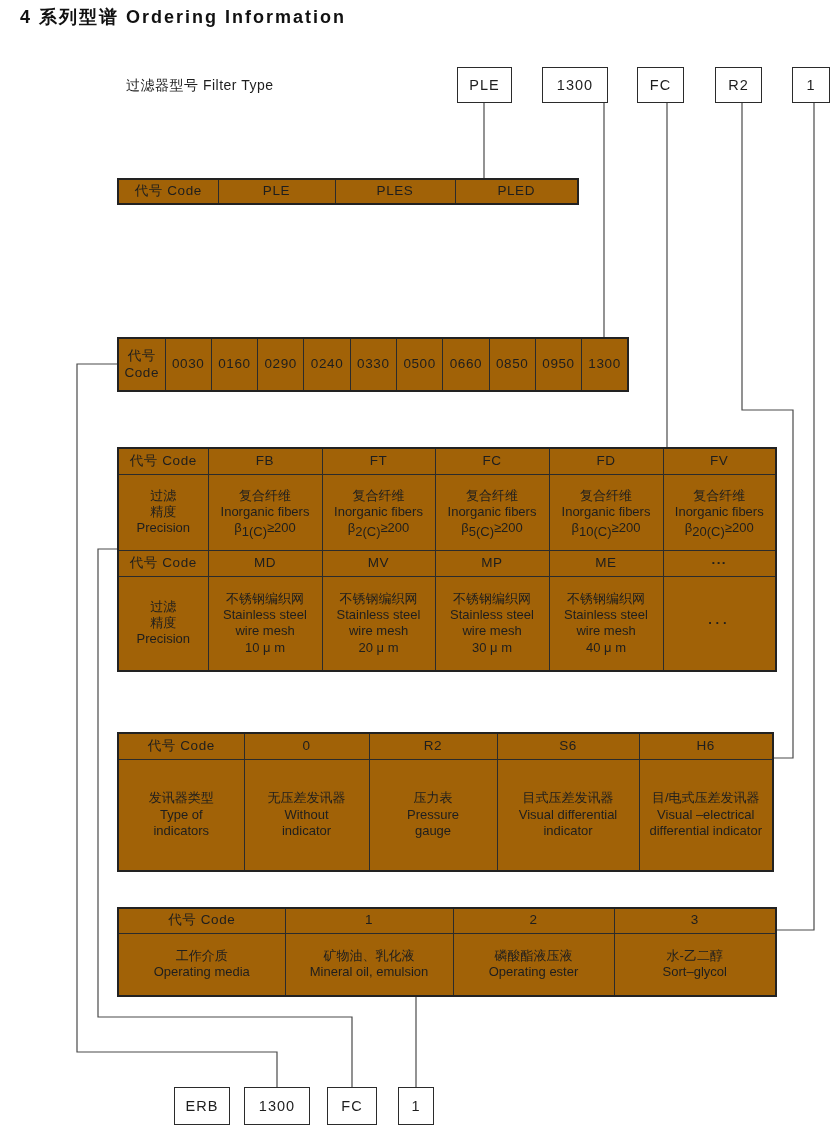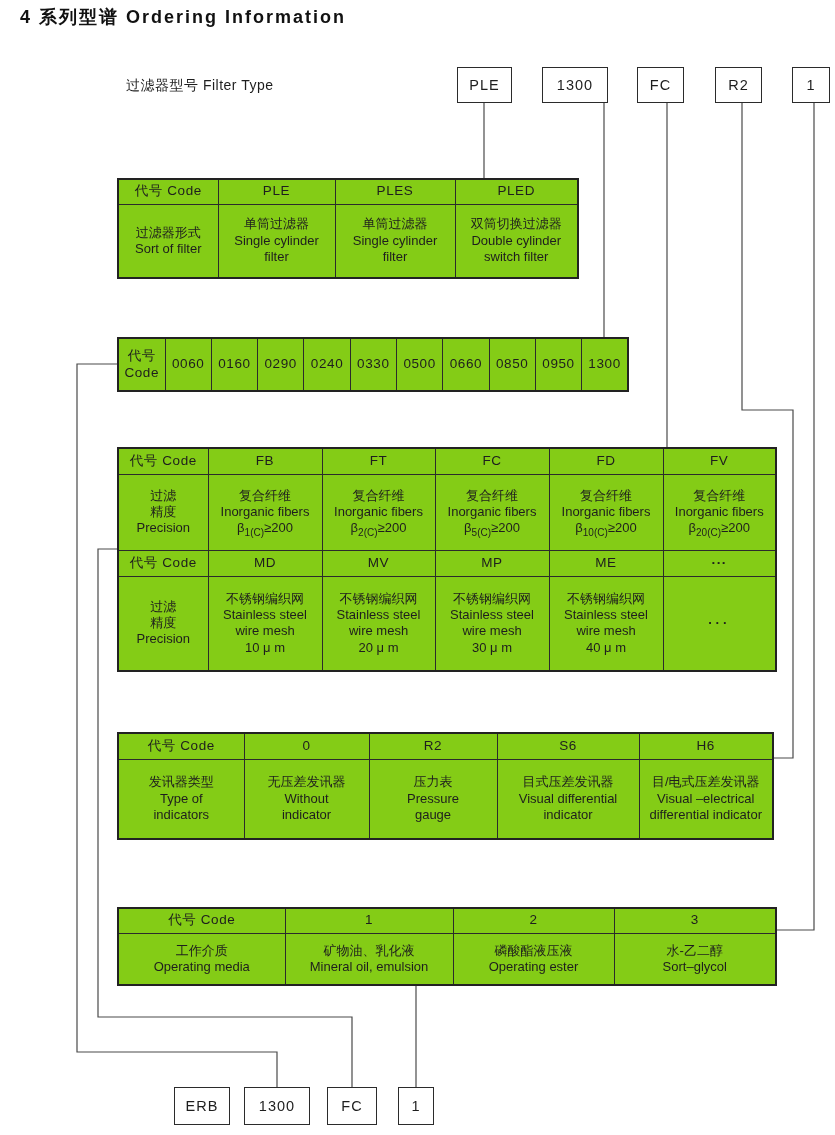--- a/index.html
+++ b/index.html
@@ -13,30 +13,30 @@
   }
   .label{
     position:absolute;font-size:14px;color:#1e1e1e;white-space:nowrap;letter-spacing:0.5px;
   }
   .box{
     position:absolute;border:1.6px solid #2b2b2b;background:#fff;
     display:flex;align-items:center;justify-content:center;
     font-size:14.5px;letter-spacing:1px;color:#1e1e1e;box-sizing:border-box;
   }
   table.t{
-    position:absolute;border-collapse:collapse;table-layout:fixed;background:#84cc16;
+    position:absolute;border-collapse:collapse;table-layout:fixed;background:#a16207;
     border:2px solid #222;
   }
   table.t td{
     border:1.2px solid #2b2b2b;text-align:center;vertical-align:middle;
     padding:1px 2px;font-size:13px;line-height:1.25;white-space:pre-line;color:#1e1e1e;
   }
   tr.code-row td{font-size:13.5px;letter-spacing:0.6px;}
   td.dots{font-size:16px;font-weight:bold;letter-spacing:3px;}
-  sub{font-size:10px;line-height:0;}
+  sub{font-size:13px;line-height:0;}
   .wires{position:absolute;left:0;top:0;}
   .wires path{fill:none;stroke:#4a4a4a;stroke-width:1.2;}
 </style>
 </head>
 <body>
 
 <div id="page">
 
   <svg class="wires" width="835" height="1135">
     <path d="M472 103 V178"></path>
@@ -66,33 +66,20 @@
         <col style="width:120px">
         <col style="width:123px">
       </colgroup>
     <tbody>
       <tr class="code-row" style="height:25px">
         <td>代号 Code</td>
         <td>PLE</td>
         <td>PLES</td>
         <td>PLED</td>
       </tr>
-      <tr style="height:74px">
-        <td>过滤器形式
-Sort of filter</td>
-        <td>单筒过滤器
-Single cylinder
-filter</td>
-        <td>单筒过滤器
-Single cylinder
-filter</td>
-        <td>双筒切换过滤器
-Double cylinder
-switch filter</td>
-      </tr>
     </tbody>
   </table>
 
   <table class="t" style="left:105px;top:337px;width:510px">
     <colgroup>
         <col style="width:47px">
         <col style="width:46.3px">
         <col style="width:46.3px">
         <col style="width:46.3px">
         <col style="width:46.3px">
@@ -100,21 +87,21 @@
         <col style="width:46.3px">
         <col style="width:46.3px">
         <col style="width:46.3px">
         <col style="width:46.3px">
         <col style="width:46.3px">
       </colgroup>
     <tbody>
       <tr class="code-row" style="height:53px">
         <td>代号
 Code</td>
-        <td>0060</td>
+        <td>0030</td>
         <td>0160</td>
         <td>0290</td>
         <td>0240</td>
         <td>0330</td>
         <td>0500</td>
         <td>0660</td>
         <td>0850</td>
         <td>0950</td>
         <td>1300</td>
       </tr>
@@ -191,21 +178,21 @@
         <col style="width:134px">
       </colgroup>
     <tbody>
       <tr class="code-row" style="height:26px">
         <td>代号 Code</td>
         <td>0</td>
         <td>R2</td>
         <td>S6</td>
         <td>H6</td>
       </tr>
-      <tr style="height:80px">
+      <tr style="height:112px">
         <td>发讯器类型
 Type of
 indicators</td>
         <td>无压差发讯器
 Without
 indicator</td>
         <td>压力表
 Pressure
 gauge</td>
         <td>目式压差发讯器
@@ -225,21 +212,21 @@
         <col style="width:161px">
         <col style="width:162px">
       </colgroup>
     <tbody>
       <tr class="code-row" style="height:25px">
         <td>代号 Code</td>
         <td>1</td>
         <td>2</td>
         <td>3</td>
       </tr>
-      <tr style="height:52px">
+      <tr style="height:63px">
         <td>工作介质
 Operating media</td>
         <td>矿物油、乳化液
 Mineral oil, emulsion</td>
         <td>磷酸酯液压液
 Operating ester</td>
         <td>水-乙二醇
 Sort–glycol</td>
       </tr>
     </tbody>

